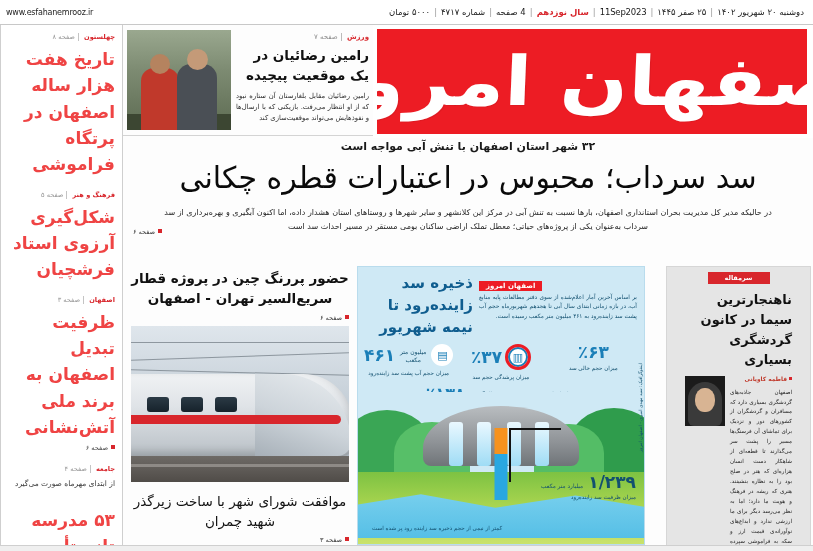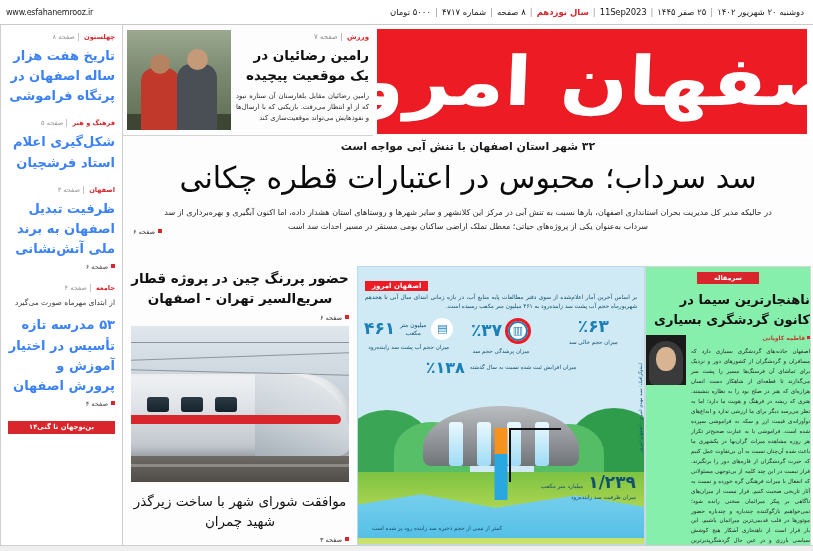--- a/index.html
+++ b/index.html
@@ -107,24 +107,24 @@
     border-right: 1px solid #cfcfcf;
     background: #fff;
     padding: 8px 7px 0 7px;
     overflow: hidden;
   }
   .sb-item { margin-bottom: 13px; }
   .sb-kicker { font-size: 6.6px; margin-bottom: 5px; text-align: right; }
   .sb-kicker .cat { color: #d8262c; font-weight: bold; }
   .sb-kicker .pg { color: #949494; border-right: 1px solid #c4c4c4; padding-right: 3px; margin-right: 3px; }
   .sb-head {
-    font-size: 13px; font-weight: bold; line-height: 1.55;
-    color: #3b82f6; text-align: right; letter-spacing: -0.3px;
-  }
-  .sb-over { font-size: 7.5px; color: #3a3a3a; line-height: 1.5; text-align: right; margin-bottom: 7px; }
+    font-size: 17px; font-weight: bold; line-height: 1.55;
+    color: #ef4444; text-align: right; letter-spacing: -0.3px;
+  }
+  .sb-over { font-size: 7.5px; color: #3a3a3a; line-height: 1.5; text-align: right; margin-bottom: 17px; }
   .sb-pg { font-size: 6.6px; color: #444; margin-top: 4px; text-align: right; }
   .sb-pg .sq { display:inline-block; width:4px; height:4px; background:#d8262c; margin-left:3px; vertical-align:1px; }
 
   
   .sb-redbar {
     background: #d8262c; color: #fff; font-size: 6.8px; font-weight: bold;
     text-align: center; padding: 2.5px 0; margin-bottom: 6px;
   }
 
   
@@ -248,24 +248,24 @@
   .ds-val .big { font-size:17px; font-weight:bold; color:#12506f; letter-spacing:-0.5px; line-height:1; }
   .ds-val .unit { font-size:5.8px; color:#12506f; line-height:1.3; }
   .ds-val .cap { font-size:5.6px; color:#12506f; margin-top:2px; }
   .ds-note { position:absolute; bottom:12px; left:14px; font-size:5.6px; color:#12506f; line-height:1.5; text-align:center; }
   .info-vert { position:absolute; right:1px; top:96px; font-size:4.6px; color:#12506f;
       writing-mode: vertical-rl; transform: rotate(180deg); letter-spacing:0; }
 
   
   .edcol {
     position: absolute; top: 266px; right: 2px;
-    width: 166px; height: 283px;
-    background: #86efac;
+    width: 145px; height: 283px;
+    background: #e5e5e5;
     border: 1px solid #d6d6d6;
-    padding: 5px 0;
+    padding: 5px 18px;
     overflow: hidden;
   }
   .ed-tag { background:#d8262c; color:#fff; font-size:6.5px; font-weight:bold;
       text-align:center; padding:2px 0; width:62px; margin: 0 auto 6px auto; }
   .ed-head { font-size:13px; font-weight:bold; line-height:1.55; text-align:right; color:#111; letter-spacing:-0.3px; }
   .ed-body { font-size:5.6px; line-height:1.78; color:#252525; text-align:justify; margin-top:6px; }
   .ed-author-row { display:flex; flex-direction:row-reverse; gap:5px; align-items:flex-start; margin-top:5px; }
   .ed-portrait { width:40px; height:50px; flex:0 0 auto; background:#1b1b1b; position:relative; overflow:hidden; }
   .ed-portrait .scarf { position:absolute; top:6px; left:50%; transform:translateX(-50%);
       width:34px; height:44px; border-radius:17px 17px 6px 6px; background:#3a3a3a; }
@@ -287,21 +287,21 @@
 
   <div class="topstrip">
     <span class="seg">دوشنبه ۲۰ شهریور ۱۴۰۲</span>
     <span class="sep">|</span>
     <span class="seg">۲۵ صفر ۱۴۴۵</span>
     <span class="sep">|</span>
     <span class="seg">11Sep2023</span>
     <span class="sep">|</span>
     <span class="seg red">سال نوزدهم</span>
     <span class="sep">|</span>
-    <span class="seg">۸ صفحه</span>
+    <span class="seg">4 صفحه</span>
     <span class="sep">|</span>
     <span class="seg">شماره ۴۷۱۷</span>
     <span class="sep">|</span>
     <span class="seg">۵۰۰۰ تومان</span>
     <span class="site">www.esfahanemrooz.ir</span>
   </div>
 
   <div class="masthead">
     <div class="masthead-box">
       <span class="logo-text">اصفهان امروز</span>
@@ -333,21 +333,21 @@
         <span class="pg">صفحه ۸</span>
       </div>
       <div class="sb-head">تاریخ هفت هزار ساله اصفهان در پرتگاه فراموشی</div>
     </div>
 
     <div class="sb-item">
       <div class="sb-kicker">
         <span class="cat">فرهنگ و هنر</span>
         <span class="pg">صفحه ۵</span>
       </div>
-      <div class="sb-head">شکل‌گیری اعلام استاد فرشچیان</div>
+      <div class="sb-head">شکل‌گیری آرزوی استاد فرشچیان</div>
     </div>
 
     <div class="sb-item">
       <div class="sb-kicker">
         <span class="cat">اصفهان</span>
         <span class="pg">صفحه ۳</span>
       </div>
       <div class="sb-head">ظرفیت تبدیل اصفهان به برند ملی آتش‌نشانی</div>
       <div class="sb-pg">
         <span class="sq"></span><span>صفحه ۶</span>
@@ -403,20 +403,21 @@
     </div>
     <div class="tc-bottom-head">موافقت شورای شهر با ساخت زیرگذر شهید چمران</div>
     <div class="tc-bottom-pg">
       <span class="sq"></span><span>صفحه ۳</span>
     </div>
   </div>
 
   <div class="info">
 
     <div class="info-top">
+      <div class="info-title">ذخیره سد زاینده‌رود تا نیمه شهریور</div>
       <div class="info-src">
         <div class="info-srclogo">اصفهان امروز</div>
         <div class="info-srctxt">بر اساس آخرین آمار اعلام‌شده از سوی دفتر مطالعات پایه منابع آب، در بازه زمانی ابتدای سال آبی تا هجدهم شهریورماه حجم آب پشت سد زاینده‌رود به ۴۶۱ میلیون متر مکعب رسیده است.</div>
       </div>
     </div>
 
     <div class="info-stats">
 
       <div class="stat">
         <div class="stat-row-inline">

